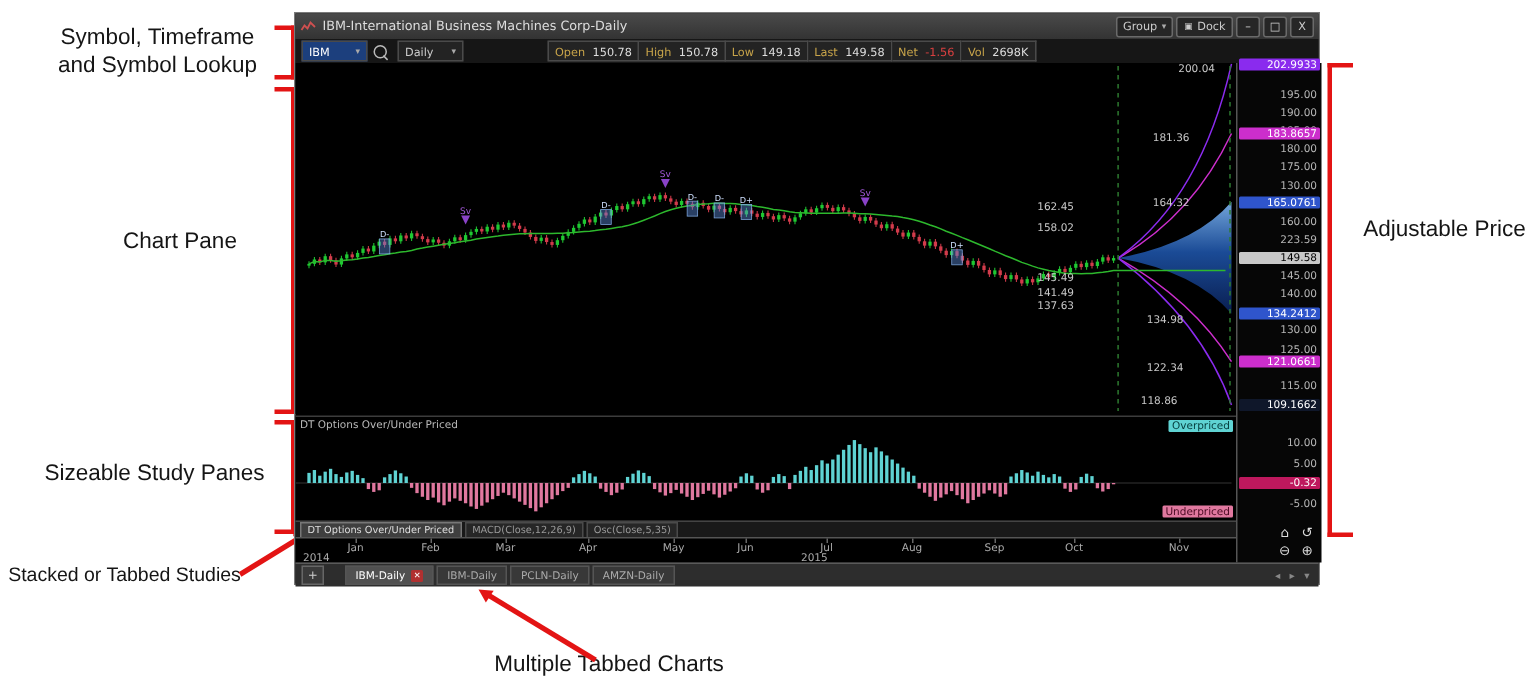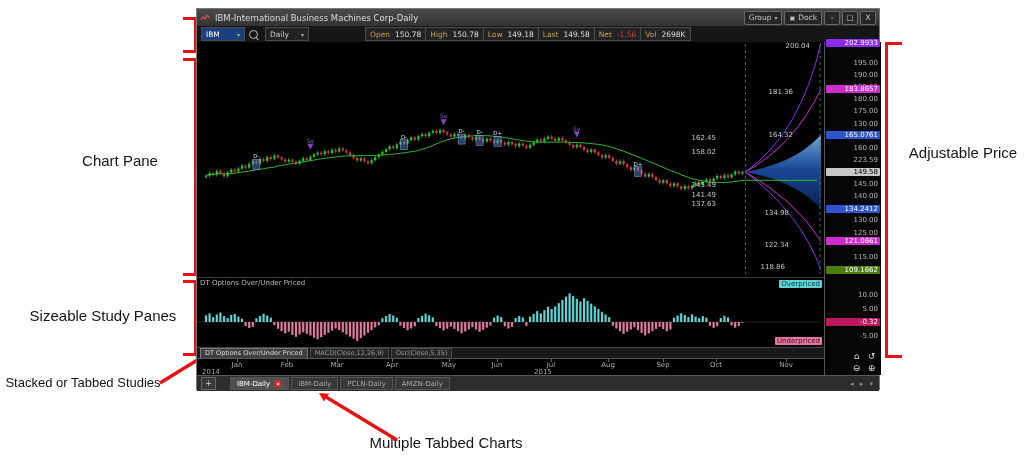--- a/index.html
+++ b/index.html
@@ -78,24 +78,28 @@
   #navIcons{position:absolute;left:652px;top:342px;width:30px;height:24px;display:grid;
             grid-template-columns:15px 15px;color:#ddd;font-size:9px;line-height:11px;
             text-align:center;}
   #navIcons span{cursor:default;}
 </style>
 </head>
 <body>
 
 <div class="page">
 
+  <div class="ann" style="left:30px;top:15px;width:150px;">
+    <div>Symbol, Timeframe</div>
+    <div>and Symbol Lookup</div>
+  </div>
   <div class="ann" style="left:60px;top:151px;width:120px;">Chart Pane</div>
   <div class="ann" style="left:24px;top:306px;width:158px;">Sizeable Study Panes</div>
   <div class="ann small" style="left:0px;top:373px;width:166px;">Stacked or Tabbed Studies</div>
-  <div class="ann" style="left:322px;top:433px;width:168px;margin-left:40px;">Multiple Tabbed Charts</div>
+  <div class="ann" style="left:322px;top:433px;width:168px;">Multiple Tabbed Charts</div>
   <div class="ann" style="left:906px;top:143px;width:114px;">
     <div>Adjustable Price</div>
   </div>
 
   <div class="bracket left" style="left:183px;top:17px;width:11px;height:30px;"></div>
   <div class="bracket left" style="left:183px;top:58px;width:11px;height:212px;"></div>
   <div class="bracket left" style="left:183px;top:280px;width:11px;height:70px;"></div>
   <div class="bracket right" style="left:885px;top:42px;width:14px;height:310px;"></div>
 
   <svg id="arrowOverlay">
@@ -525,21 +529,21 @@
         <div class="tick" style="top: 150.265px;">140.00</div>
         <div class="tick" style="top: 174.495px;">130.00</div>
         <div class="tick" style="top: 186.61px;">125.00</div>
         <div class="tick" style="top: 210.84px;">115.00</div>
         <div class="hl" style="top: -3.36777px; background: rgb(138, 43, 238); color: rgb(255, 255, 255);">202.9933</div>
         <div class="hl" style="top: 42.9784px; background: rgb(204, 46, 204); color: rgb(255, 255, 255);">183.8657</div>
         <div class="hl" style="top: 88.5056px; background: rgb(47, 85, 204); color: rgb(255, 255, 255);">165.0761</div>
         <div class="hl" style="top: 126.053px; background: rgb(200, 200, 200); color: rgb(0, 0, 0);">149.58</div>
         <div class="hl" style="top: 163.219px; background: rgb(47, 85, 204); color: rgb(255, 255, 255);">134.2412</div>
         <div class="hl" style="top: 195.142px; background: rgb(204, 46, 204); color: rgb(255, 255, 255);">121.0661</div>
-        <div class="hl" style="top: 223.975px; background: #4d7c0f; color: rgb(255, 255, 255);">109.1662</div>
+        <div class="hl" style="top: 223.975px; background: #0f172a; color: rgb(255, 255, 255);">109.1662</div>
         <div class="tick" style="top: 249px;">10.00</div>
         <div class="tick" style="top: 262.5px;">5.00</div>
         <div class="tick" style="top: 289.5px;">-5.00</div>
         <div class="hl" style="top: 275.864px; background: #be185d; color: rgb(255, 255, 255);">-0.32</div>
       </div>
 
     <div id="studyPane">
       <span id="studyHeader">DT Options Over/Under Priced</span>
       <svg id="studySvg" width="627" height="70" style="position:absolute;left:0;top:0;">
           <line x1="0" y1="44" x2="624" y2="44" stroke="#3a3a3a" stroke-width="0.6"></line>

